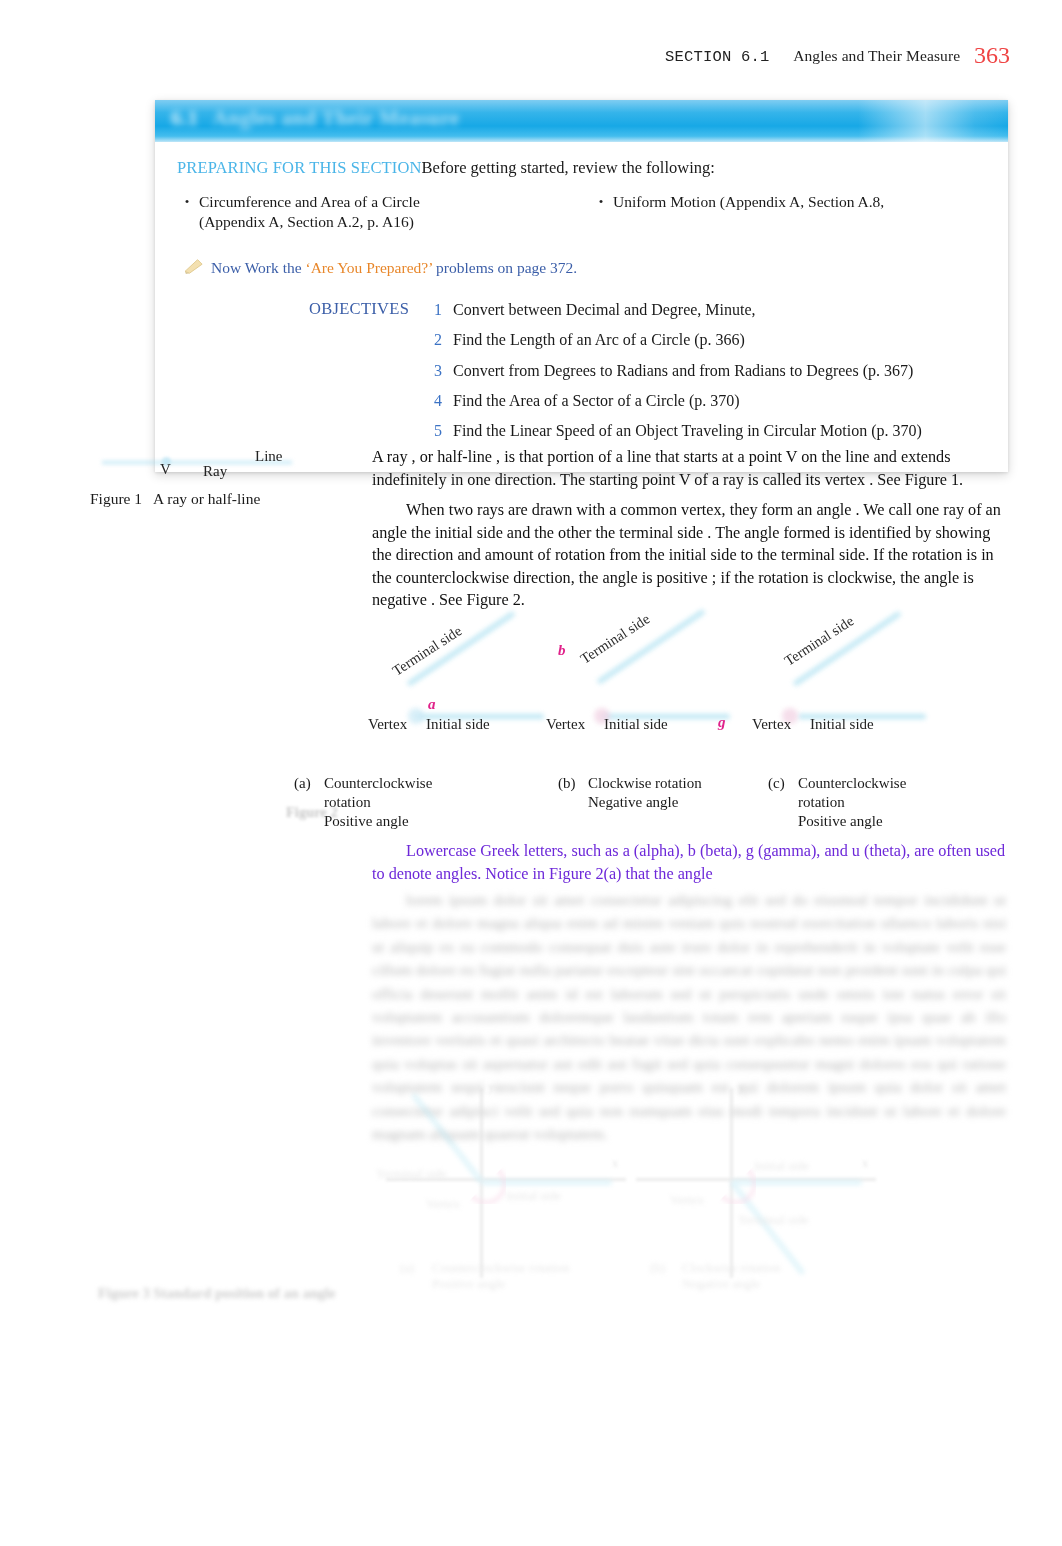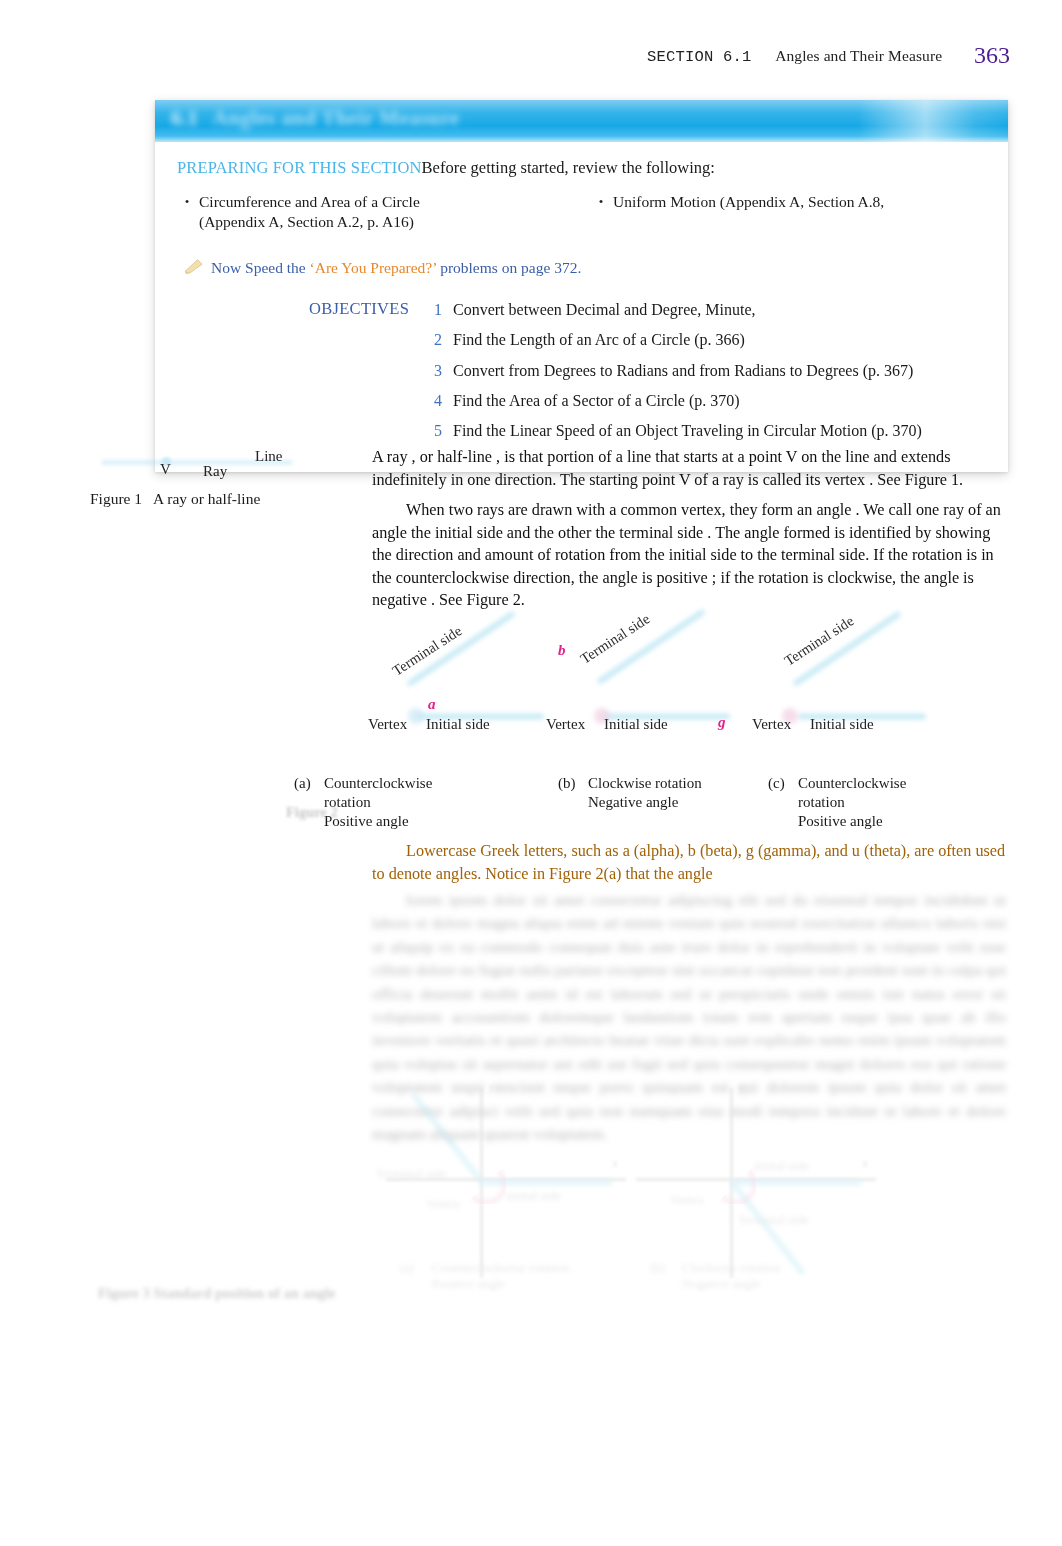--- a/index.html
+++ b/index.html
@@ -26,22 +26,22 @@
     text-align: right;
     font-size: 15.5px;
     color: #222;
     white-space: nowrap;
   }
   .runhead .rh-sec { letter-spacing: .2px; font-family: Liberation Mono, monospace; }
   .runhead .rh-gap { display: inline-block; width: 16px; }
   .runhead .rh-title { letter-spacing: .1px; }
   .runhead .rh-page {
     font-size: 24px;
-    margin-left: 28px;
-    color: #4c1d95;
+    margin-left: 10px;
+    color: #ef4444;
     vertical-align: -2px;
   }
 
   
   .card {
     position: absolute;
     left: 155px;
     top: 92px;
     width: 853px;
     background: #ffffff;
@@ -360,21 +360,21 @@
   }
 
   
   .greekpara {
     position: absolute;
     left: 372px;
     top: 840px;
     width: 634px;
     font-size: 16.2px;
     line-height: 1.39;
-    color: #a16207;
+    color: #6d28d9;
     text-indent: 34px;
   }
 
   
   .blurblock {
     position: absolute;
     left: 372px;
     top: 888px;
     width: 634px;
     font-size: 15.6px;
@@ -495,21 +495,21 @@
           </div>
         </div>
       </div>
     </div>
 
     <div class="nowwork">
       <svg class="pencil-icon" viewBox="0 0 24 20">
         <path d="M2 16 L16 3 L21 8 L7 18 Z" fill="#f3e0b0" stroke="#e0c88c" stroke-width="1"></path>
         <path d="M2 16 L7 18 L3 19 Z" fill="#d8c79a"></path>
       </svg>
-      <span>Now Speed the</span>
+      <span>Now Work the</span>
       <span class="ayp">‘Are You Prepared?’</span>
       <span>problems on page 372.</span>
     </div>
 
     <div class="objectives">
       <div class="obj-label">OBJECTIVES</div>
       <div class="obj-list">
 
         <div class="obj-row">
           <div class="obj-num">1</div>

